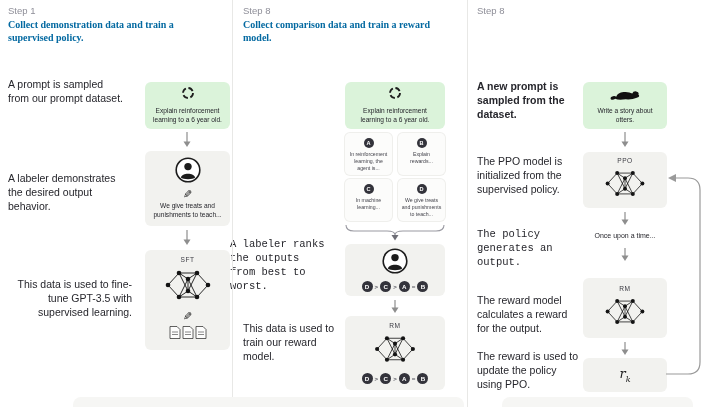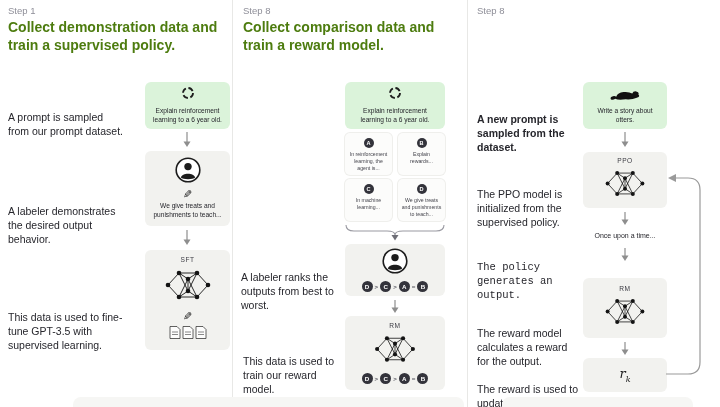--- a/index.html
+++ b/index.html
@@ -1,21 +1,21 @@
 <!DOCTYPE html>
 <html><head>
 <meta charset="utf-8">
 <style>
   html,body{margin:0;padding:0;background:#fff;}
   .canvas{position:relative;width:720px;height:407px;background:#ffffff;
     font-family:"Liberation Sans",sans-serif;overflow:hidden;}
   .divider{position:absolute;top:0;bottom:0;width:1px;background:#e8e8e6;}
   .step-label{position:absolute;font-size:9.5px;color:#8e8e98;}
-  .heading{position:absolute;font-size:14px;font-weight:bold;color:#4d7c0f;line-height:1.28;}
-  .desc{position:absolute;font-size:10.5px;color:#26262c;line-height:1.33;margin-top:33px;}
+  .heading{position:absolute;font-size:10px;font-weight:bold;color:#0369a1;line-height:1.28;font-family:Liberation Serif, serif;}
+  .desc{position:absolute;font-size:10.5px;color:#26262c;line-height:1.33;}
   .gbox{position:absolute;background:#dbf3da;border-radius:6px;display:flex;flex-direction:column;
     align-items:center;justify-content:center;gap:3px;}
   .fbox{position:absolute;background:#f2f2ef;border-radius:6px;display:flex;flex-direction:column;
     align-items:center;justify-content:center;}
   .caption{font-size:6.6px;color:#26262c;text-align:center;line-height:1.3;}
   .modlabel{font-size:6.6px;color:#3a3a42;letter-spacing:.5px;}
   .obox{position:absolute;background:#fcfcfb;border-radius:5px;box-shadow:0 0 0 1px #efefec;
     display:flex;flex-direction:column;align-items:center;justify-content:flex-start;padding-top:5px;gap:3px;box-sizing:border-box;}
   .lcircle{width:10px;height:10px;border-radius:50%;background:#33333b;color:#fff;font-size:5.6px;
     font-weight:bold;display:flex;align-items:center;justify-content:center;}
@@ -68,21 +68,21 @@
     <div class="caption" style="width:76px;">We give treats and punishments to teach...</div>
   </div>
 
   <div class="arrow" style="left:182px;top:230px;">
     <svg width="10" height="16">
         <line x1="5" y1="0" x2="5" y2="10" stroke="#8e8e8e" stroke-width="1.2"></line>
         <polygon points="1.5,9.5 8.5,9.5 5,15" fill="#8e8e8e"></polygon>
       </svg>
   </div>
 
-  <div class="desc" style="left:8px;top:278px;width:124px;">This data is used to fine-tune GPT-3.5 with supervised learning.</div>
+  <div class="desc" style="left:8px;top:278px;width:124px;text-align:right;">This data is used to fine-tune GPT-3.5 with supervised learning.</div>
   <div class="fbox" style="left:145px;top:250px;width:85px;height:100px;gap:3px;">
     <span class="modlabel">SFT</span>
     <span>
       <svg width="46" height="38" viewBox="0 0 46 38" stroke="#141414" stroke-width="0.9">
         <g fill="none">
             <path d="M3,19 L14,7 M3,19 L14,31 M43,19 L32,7 M43,19 L32,31 M14,7 L32,7 M14,31 L32,31 M14,7 L23,13 M32,7 L23,13 M14,31 L23,25 M32,31 L23,25 M23,13 L23,25 M14,7 L23,25 M32,7 L23,25 M14,31 L23,13 M32,31 L23,13"></path>
           </g>
         <g fill="#141414" stroke="none">
             <circle cx="3" cy="19" r="2.3"></circle>
             <circle cx="43" cy="19" r="2.3"></circle>
@@ -139,21 +139,21 @@
     <div class="otext">We give treats and punishments to teach...</div>
   </div>
 
   <div class="arrow" style="left:345px;top:224px;">
     <svg width="100" height="18" viewBox="0 0 100 18" fill="none">
       <path d="M1,1 Q1,7 9,7 L42,7 Q50,7 50,11 Q50,7 58,7 L91,7 Q99,7 99,1" stroke="#9a9aa2" stroke-width="1.1"></path>
       <polygon points="46.5,11 53.5,11 50,16.5" fill="#6e6e76"></polygon>
     </svg>
   </div>
 
-  <div class="desc" style="left:241px;top:238px;width:96px;">A labeler ranks the outputs from best to worst.</div>
+  <div class="desc" style="left:230px;top:238px;width:96px;font-family:Liberation Mono, monospace;">A labeler ranks the outputs from best to worst.</div>
   <div class="fbox" style="left:345px;top:244px;width:100px;height:52px;gap:3px;">
     <span>
       <svg width="26" height="26" viewBox="0 0 26 26">
           <circle cx="13" cy="13" r="11.8" fill="#fff" stroke="#1c1c1c" stroke-width="1.6"></circle>
           <circle cx="13" cy="9.6" r="3.7" fill="#1c1c1c"></circle>
           <path d="M5.8,20.5 C7,15.4 19,15.4 20.2,20.5 C18.2,22.7 7.8,22.7 5.8,20.5 Z" fill="#1c1c1c"></path>
         </svg>
     </span>
     <div class="ranking">
       <span class="rcircle">D</span>

